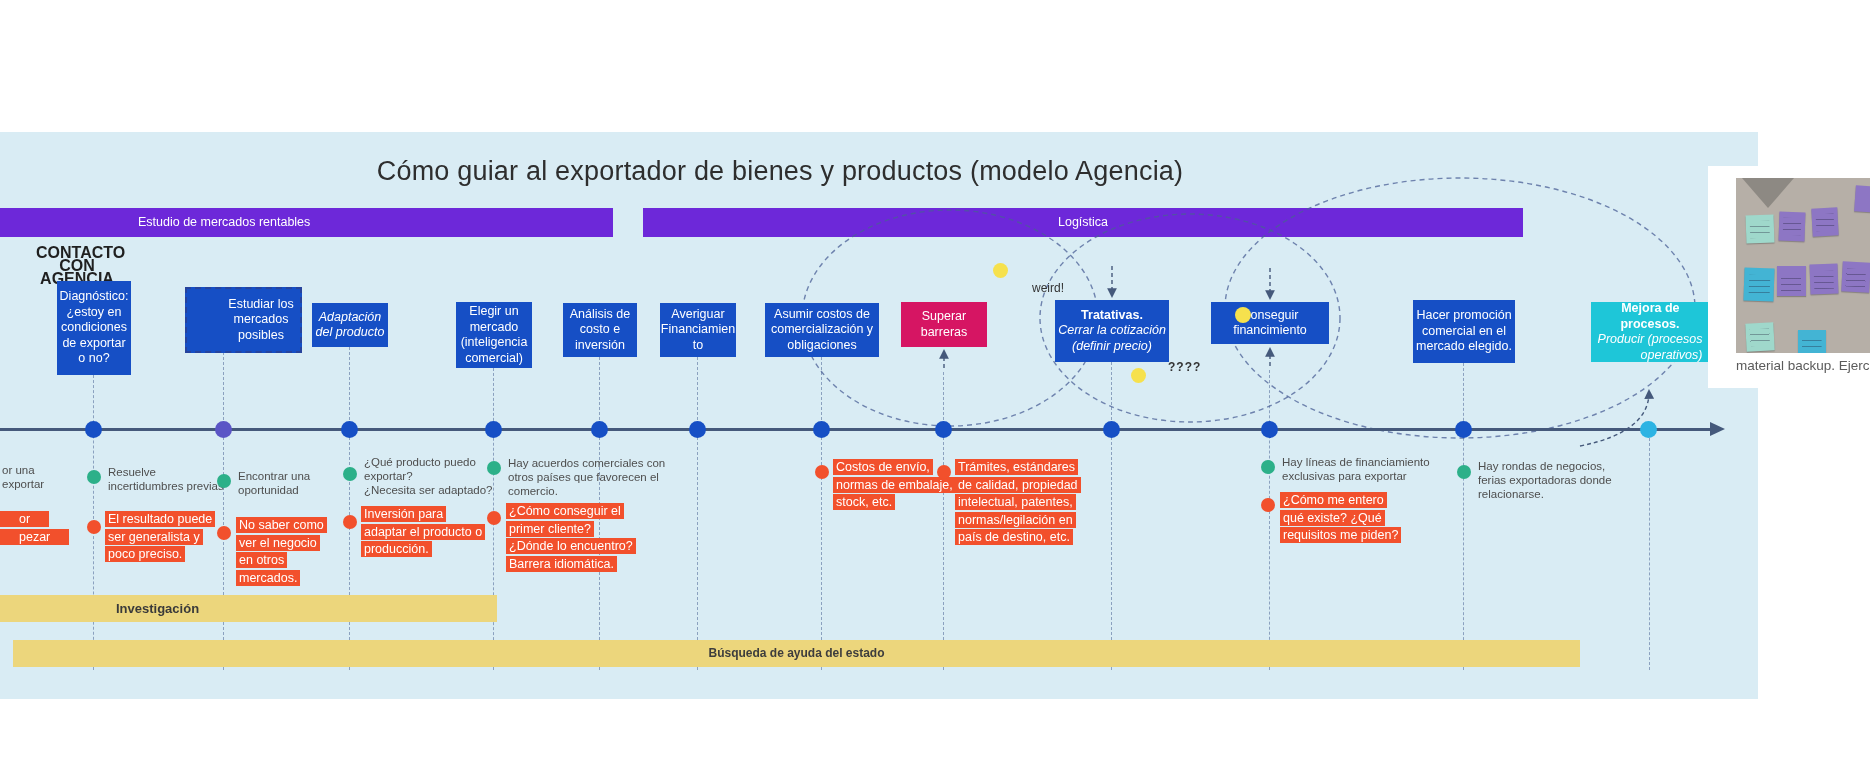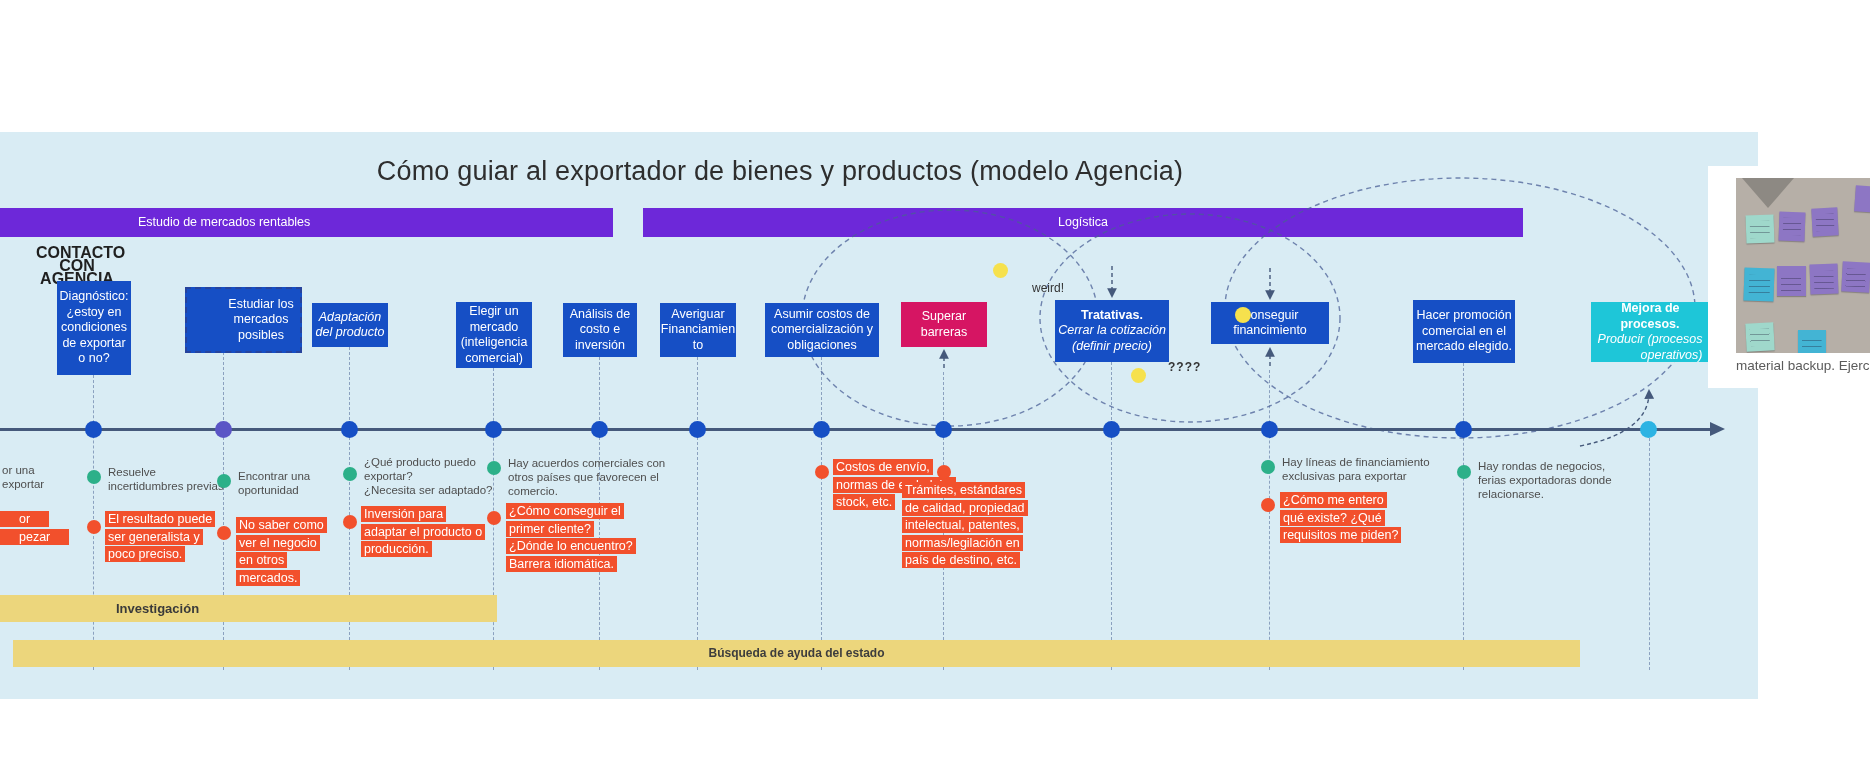--- a/index.html
+++ b/index.html
@@ -220,21 +220,21 @@
   <div class="pain-dot" style="left:487px;top:511px;"></div>
   <div class="pain" style="left:506px;top:503px;"><span>¿Cómo conseguir el
 primer cliente?
 ¿Dónde lo encuentro?
 Barrera idiomática.</span></div>
   <div class="pain-dot" style="left:815px;top:465px;"></div>
   <div class="pain" style="left:833px;top:459px;"><span>Costos de envío,
 normas de embalaje,
 stock, etc.</span></div>
   <div class="pain-dot" style="left:937px;top:465px;"></div>
-  <div class="pain" style="left:902px;top:459px;margin-top:23px;"><span>Trámites, estándares
+  <div class="pain" style="left:955px;top:459px;"><span>Trámites, estándares
 de calidad, propiedad
 intelectual, patentes,
 normas/legilación en
 país de destino, etc.</span></div>
   <div class="pain-dot" style="left:1261px;top:498px;"></div>
   <div class="pain" style="left:1280px;top:492px;"><span>¿Cómo me entero
 qué existe? ¿Qué
 requisitos me piden?</span></div>
 
   <div id="frag-pos" class="frag">or una

